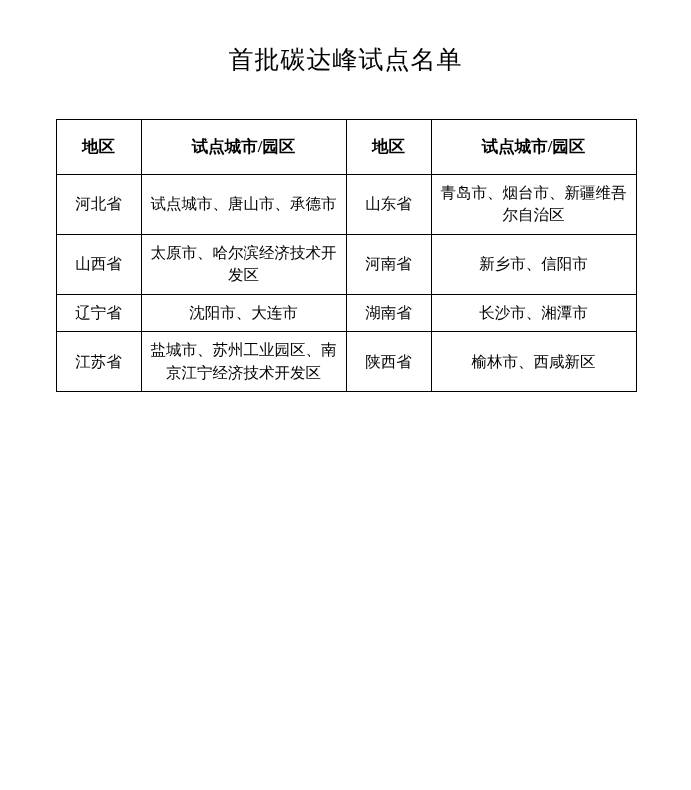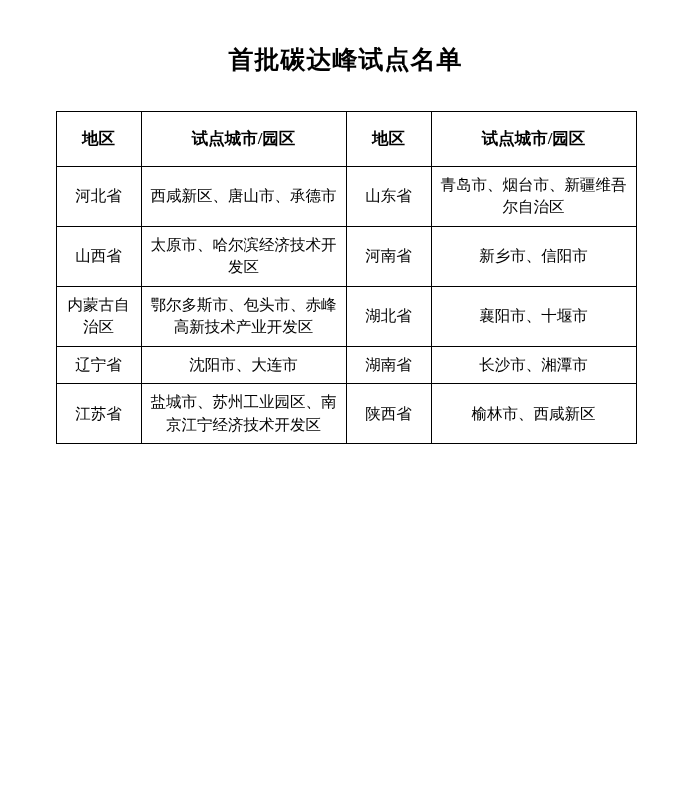--- a/index.html
+++ b/index.html
@@ -16,30 +16,30 @@
   }
   .page {
     width: 691px;
     height: 790px;
     position: relative;
     box-sizing: border-box;
   }
   .doc-title {
     text-align: center;
     font-size: 25px;
-    font-weight: bold;
+    font-weight: normal;
     letter-spacing: 1px;
     margin: 0;
     padding-top: 45px;
     padding-bottom: 0;
     line-height: 1.2;
     font-family: "Liberation Serif", "DejaVu Serif", serif;
   }
   .table-wrap {
-    margin: 4px auto;
+    margin: 12px auto;
     padding-top: 32px;
     width: 580px;
   }
   table.pilot-table {
     border-collapse: collapse;
     width: 580px;
     table-layout: fixed;
   }
   table.pilot-table th,
   table.pilot-table td {
@@ -89,35 +89,29 @@
         <tr>
           <th>地区</th>
           <th>试点城市/园区</th>
           <th>地区</th>
           <th>试点城市/园区</th>
         </tr>
       </thead>
       <tbody>
         <tr>
           <td class="cell-region">河北省</td>
-          <td class="cell-cities">西咸新区、唐山市、承德市</td>
+          <td class="cell-cities">试点城市、唐山市、承德市</td>
           <td class="cell-region">山东省</td>
           <td class="cell-cities">青岛市、烟台市、新疆维吾尔自治区</td>
         </tr>
         <tr>
           <td class="cell-region">山西省</td>
           <td class="cell-cities">太原市、哈尔滨经济技术开发区</td>
           <td class="cell-region">河南省</td>
           <td class="cell-cities">新乡市、信阳市</td>
-        </tr>
-        <tr>
-          <td class="cell-region">内蒙古自治区</td>
-          <td class="cell-cities">鄂尔多斯市、包头市、赤峰高新技术产业开发区</td>
-          <td class="cell-region">湖北省</td>
-          <td class="cell-cities">襄阳市、十堰市</td>
         </tr>
         <tr>
           <td class="cell-region">辽宁省</td>
           <td class="cell-cities">沈阳市、大连市</td>
           <td class="cell-region">湖南省</td>
           <td class="cell-cities">长沙市、湘潭市</td>
         </tr>
         <tr>
           <td class="cell-region">江苏省</td>
           <td class="cell-cities">盐城市、苏州工业园区、南京江宁经济技术开发区</td>

